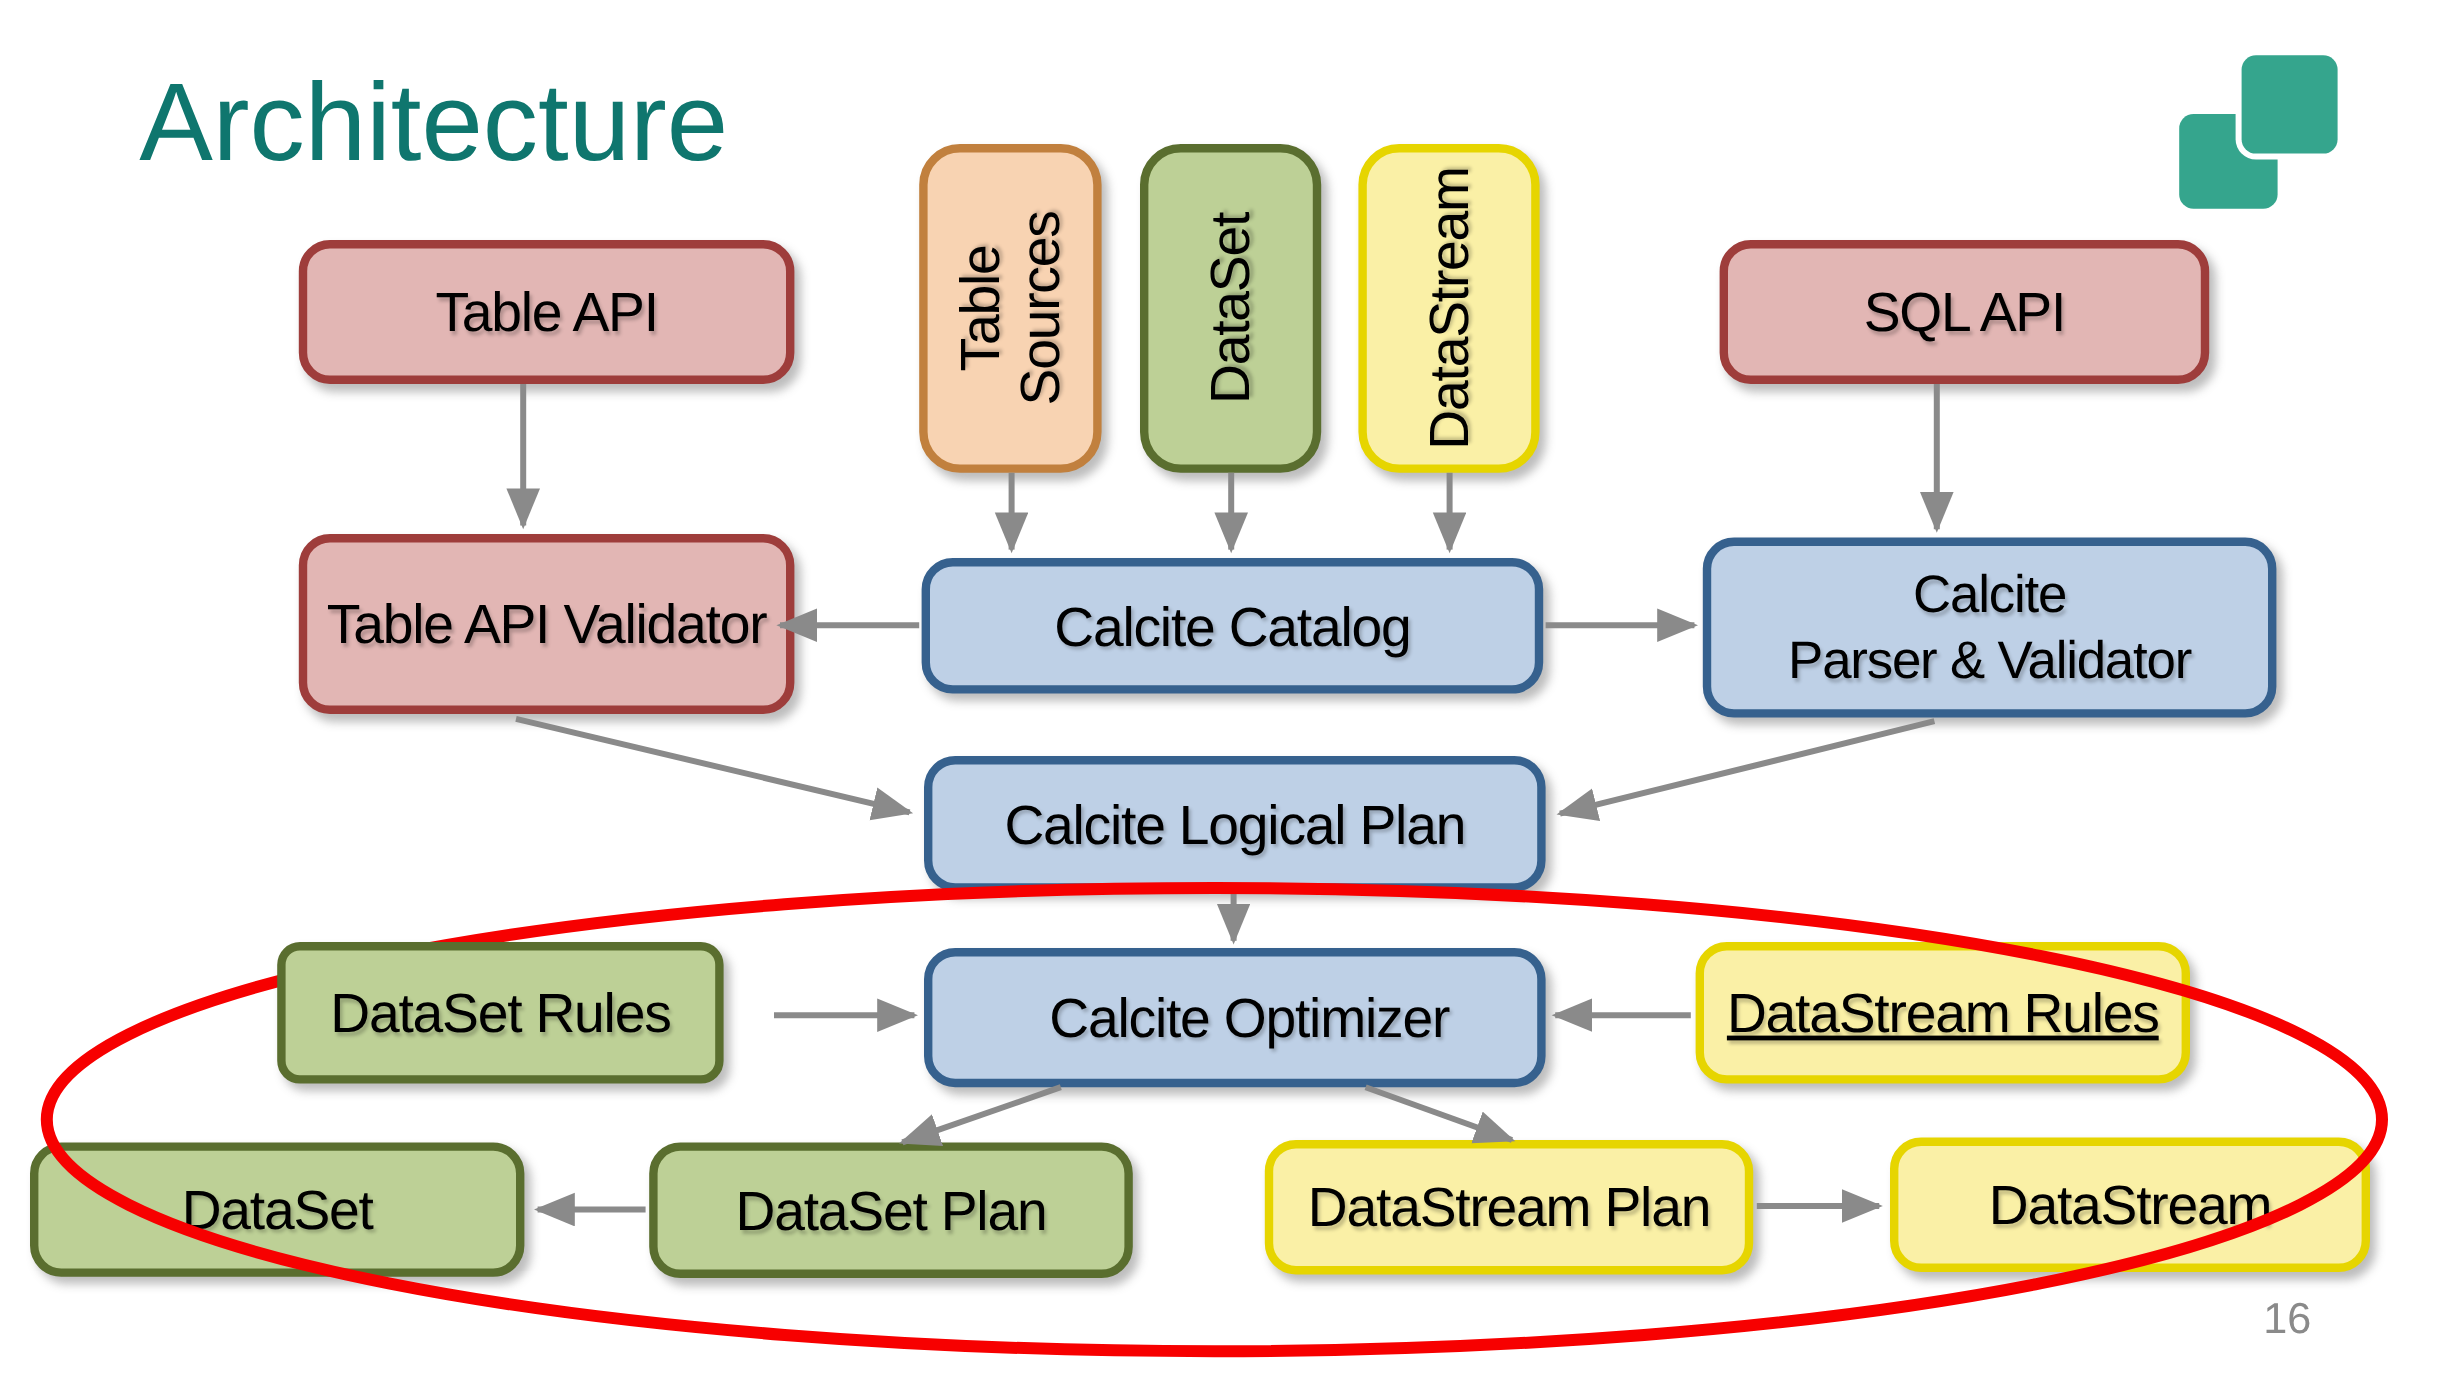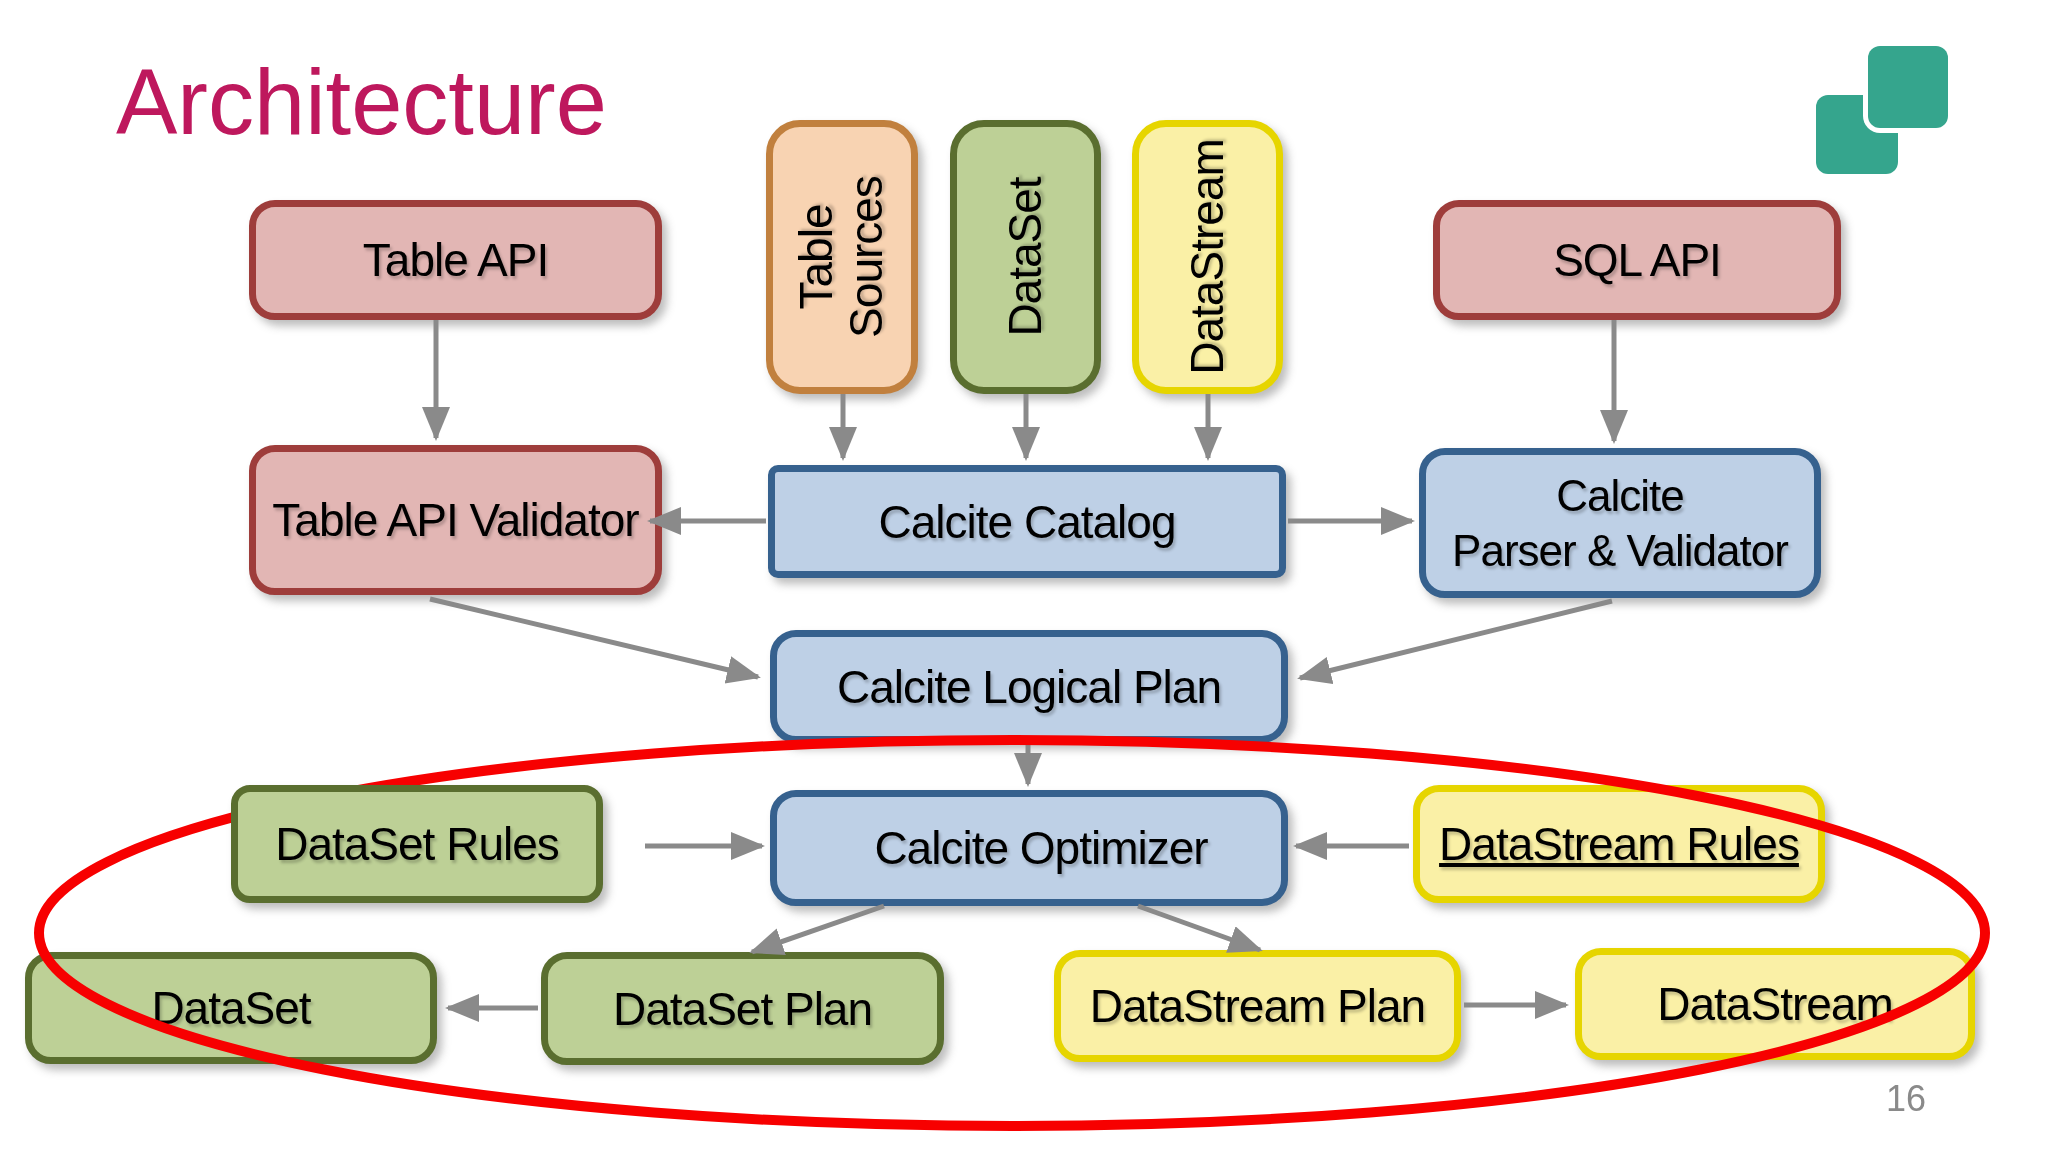--- a/index.html
+++ b/index.html
@@ -2,21 +2,21 @@
 <html><head>
 <meta charset="utf-8">
 <style>
   html,body{margin:0;padding:0;}
   body{
     width:2048px;height:1152px;position:relative;background:#ffffff;
     font-family:"Liberation Sans", sans-serif;overflow:hidden;color:#000;
   }
   .title{
     position:absolute;left:116px;top:52px;font-size:92px;line-height:1.1;
-    color:#be185d;z-index:2;white-space:nowrap;
+    color:#0f766e;z-index:2;white-space:nowrap;
   }
   .page-num{
     position:absolute;left:1886px;top:1078px;font-size:36px;color:#8a8a8a;z-index:2;text-align:right;
   }
   
   .node{
     position:absolute;display:flex;align-items:center;justify-content:center;
     border-style:solid;border-width:7px;border-radius:26px;box-sizing:border-box;
     font-size:46px;letter-spacing:-1px;white-space:nowrap;text-align:center;
     box-shadow:5px 6px 8px rgba(90,90,90,0.40);
@@ -35,22 +35,22 @@
     transform:translate(-50%,-50%) rotate(-90deg);
     text-align:center;line-height:1.08;
   }
   
   .n-table-api            {left:228px;top:200px;width:413px;height:120px;}
   .n-table-sources        {left:766px;top:120px;width:152px;height:274px;}
   .n-dataset-source       {left:950px;top:120px;width:151px;height:274px;}
   .n-datastream-source    {left:1132px;top:120px;width:151px;height:274px;}
   .n-sql-api              {left:1412px;top:200px;width:408px;height:120px;}
   .n-table-api-validator  {left:228px;top:445px;width:413px;height:150px;}
-  .n-calcite-catalog      {left:768px;top:465px;width:518px;height:113px;border-radius:10px;}
-  .n-calcite-parser       {left:1419px;top:448px;width:402px;height:150px;}
+  .n-calcite-catalog      {left:768px;top:465px;width:518px;height:113px;}
+  .n-calcite-parser       {left:1419px;top:448px;width:478px;height:150px;}
   .n-calcite-logical-plan {left:770px;top:630px;width:518px;height:113px;align-items:center;}
   .n-dataset-rules        {left:231px;top:785px;width:372px;height:118px;z-index:6;border-radius:19px;}
   .n-calcite-optimizer    {left:770px;top:790px;width:518px;height:116px;padding-left:24px;}
   .n-datastream-rules     {left:1413px;top:785px;width:412px;height:118px;text-decoration:underline;}
   .n-dataset-output       {left:25px;top:952px;width:412px;height:112px;}
   .n-dataset-plan         {left:541px;top:952px;width:403px;height:113px;}
   .n-datastream-plan      {left:1054px;top:950px;width:407px;height:112px;}
   .n-datastream-output    {left:1575px;top:948px;width:400px;height:112px;}
   
   .logo-sq{position:absolute;background:#35a58d;border-radius:12px;}

